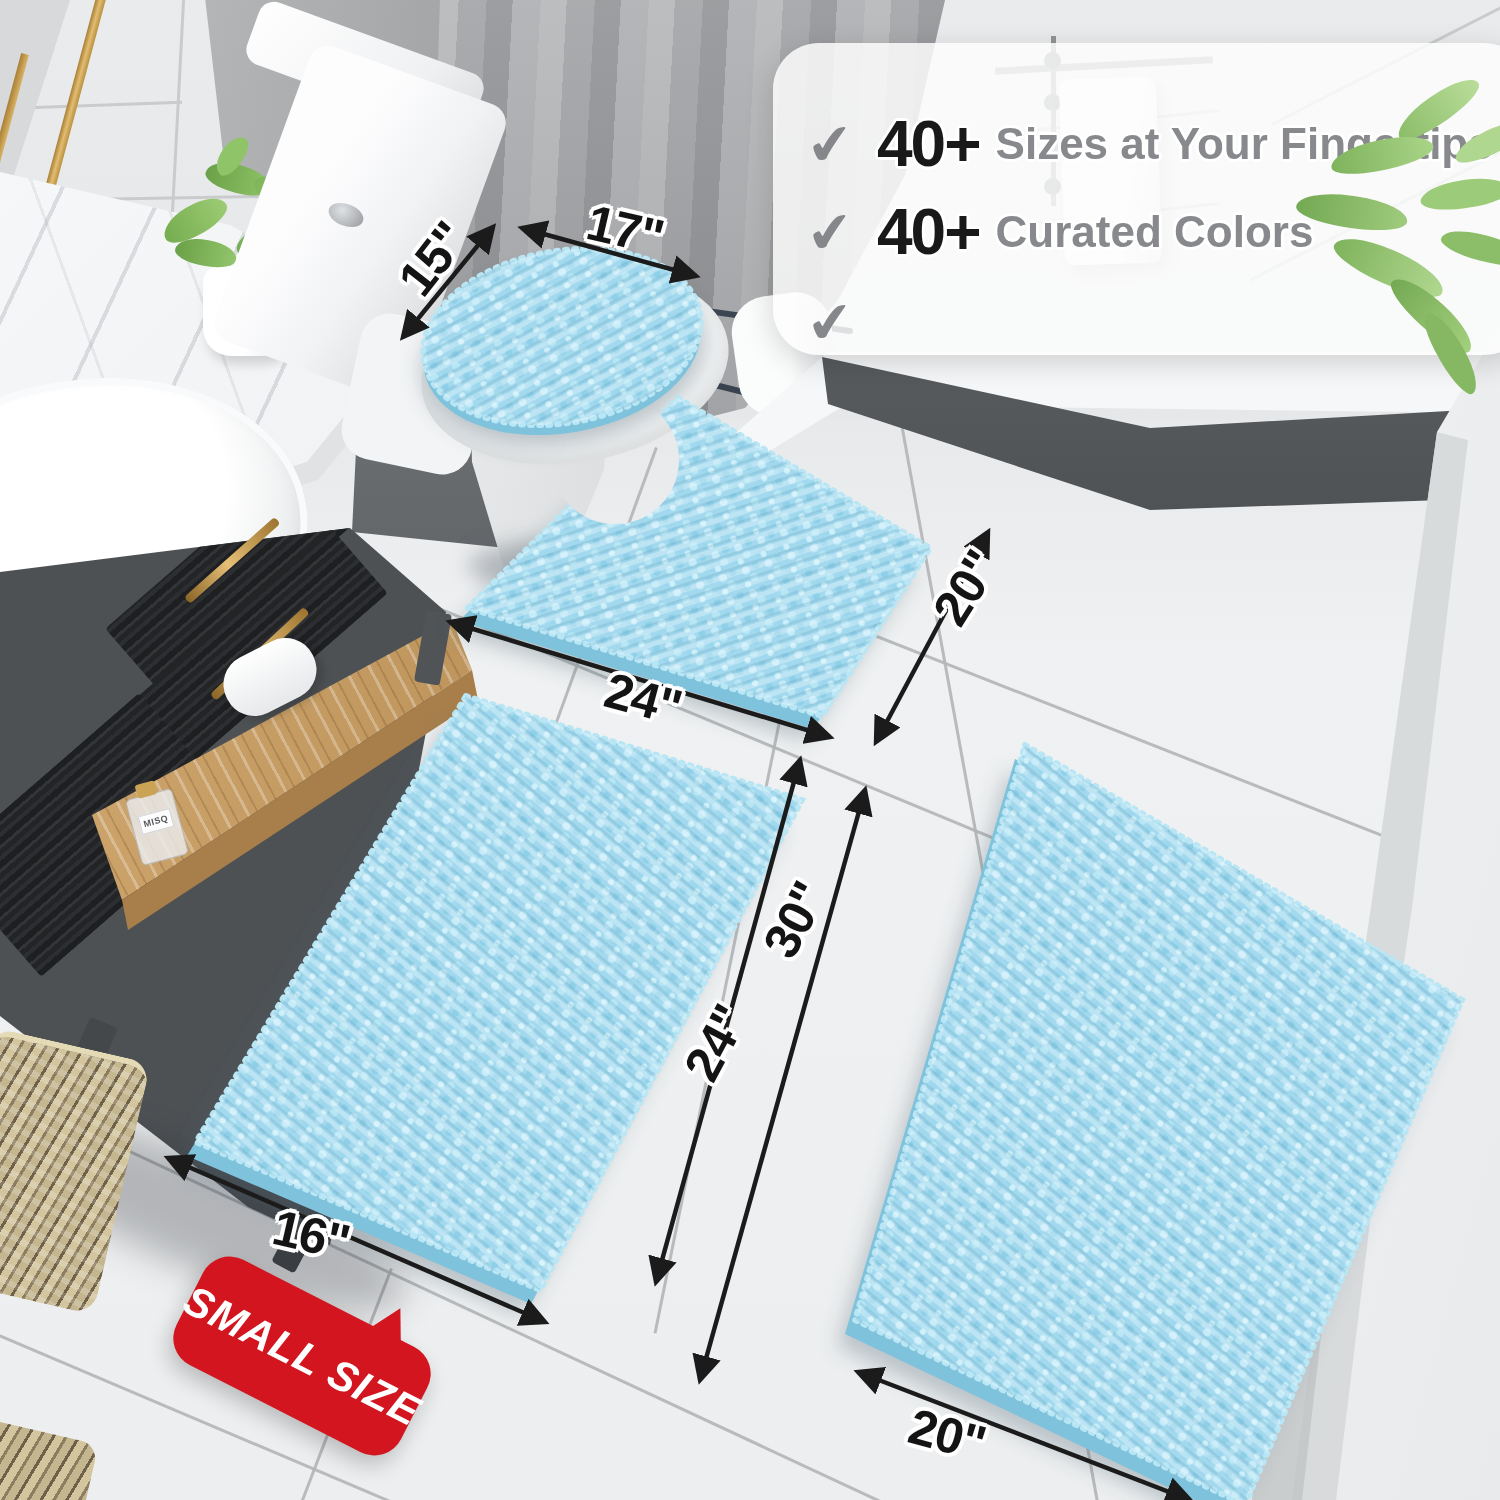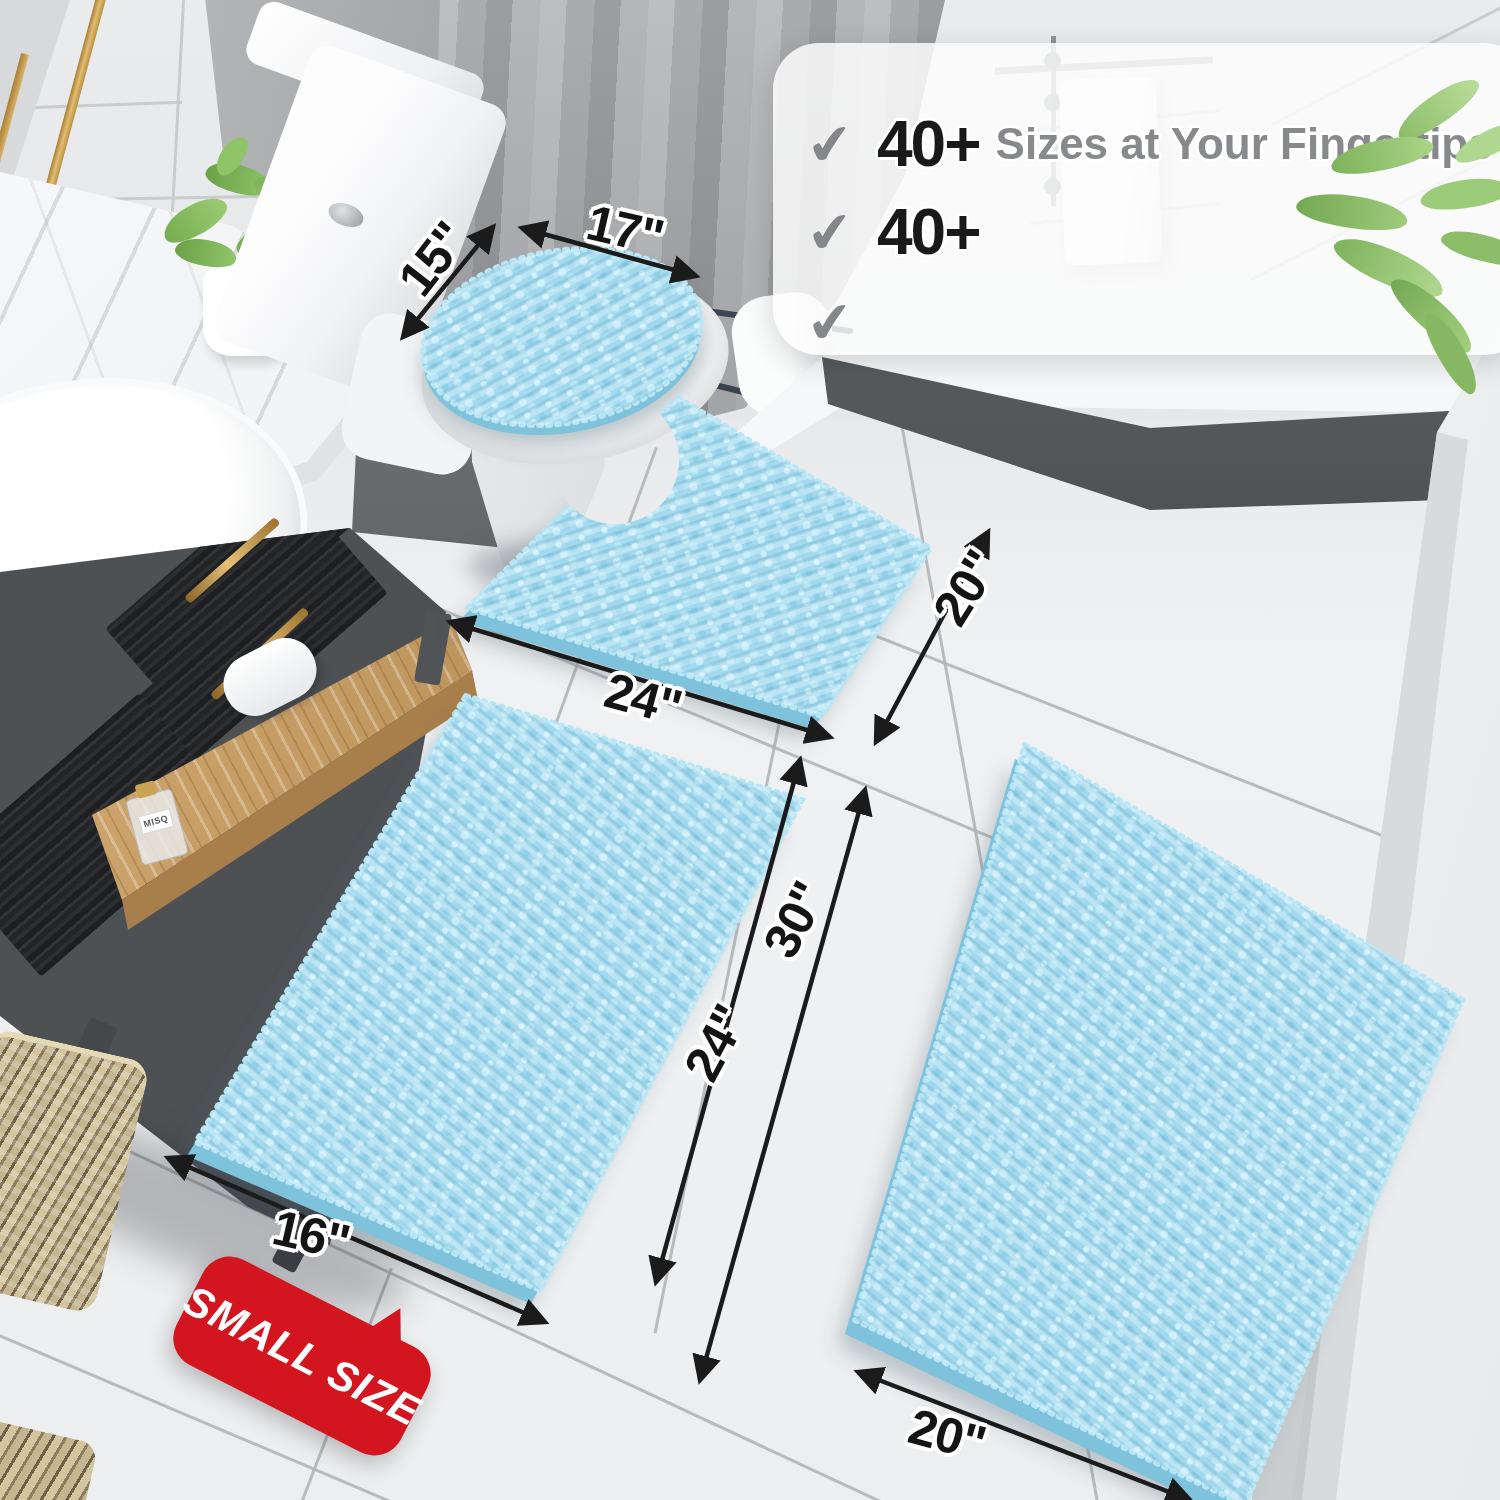--- a/index.html
+++ b/index.html
@@ -310,20 +310,21 @@
 
   <div class="abs callout">
     <div class="co-row r1">
       <span class="co-check">✔</span>
       <span class="co-num ol">40+</span>
       <span class="co-text ol">Sizes at Your Fingertips</span>
     </div>
     <div class="co-row r2">
       <span class="co-check">✔</span>
       <span class="co-num ol">40+</span>
+      <span class="co-text ol">Curated Colors</span>
     </div>
     <div class="co-row r3">
       <span class="co-check">✔</span>
       <span class="co-num ol"></span>
     </div>
   </div>
 
   <div class="leaf" style="left:1390px;top:95px;width:96px;height:28px;background:linear-gradient(90deg,#8cbd68,#b9dd9a);transform:rotate(-35deg);"></div>
   <div class="leaf" style="left:1330px;top:140px;width:104px;height:30px;background:linear-gradient(90deg,#7fb35c,#a9d487);transform:rotate(-12deg);"></div>
   <div class="leaf" style="left:1296px;top:196px;width:112px;height:32px;background:linear-gradient(90deg,#74a953,#9fcb7d);transform:rotate(8deg);"></div>

